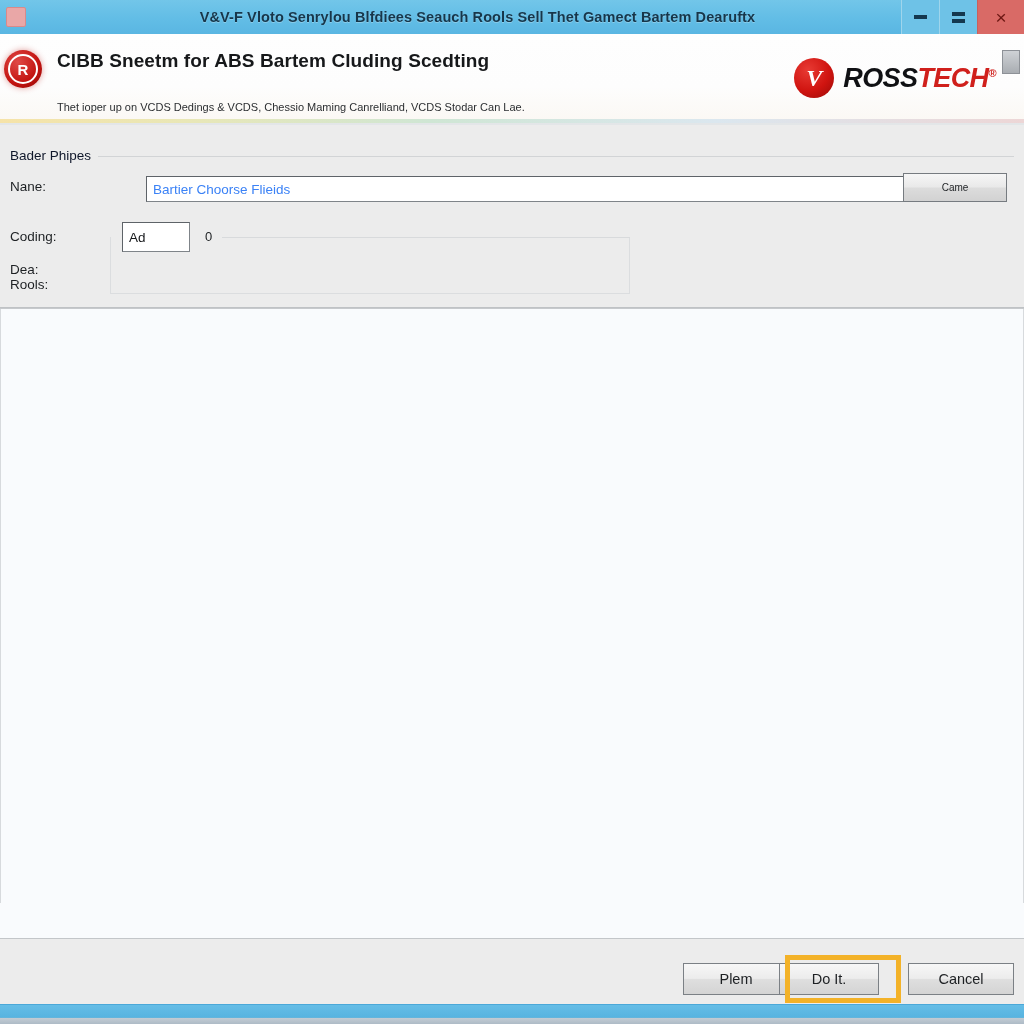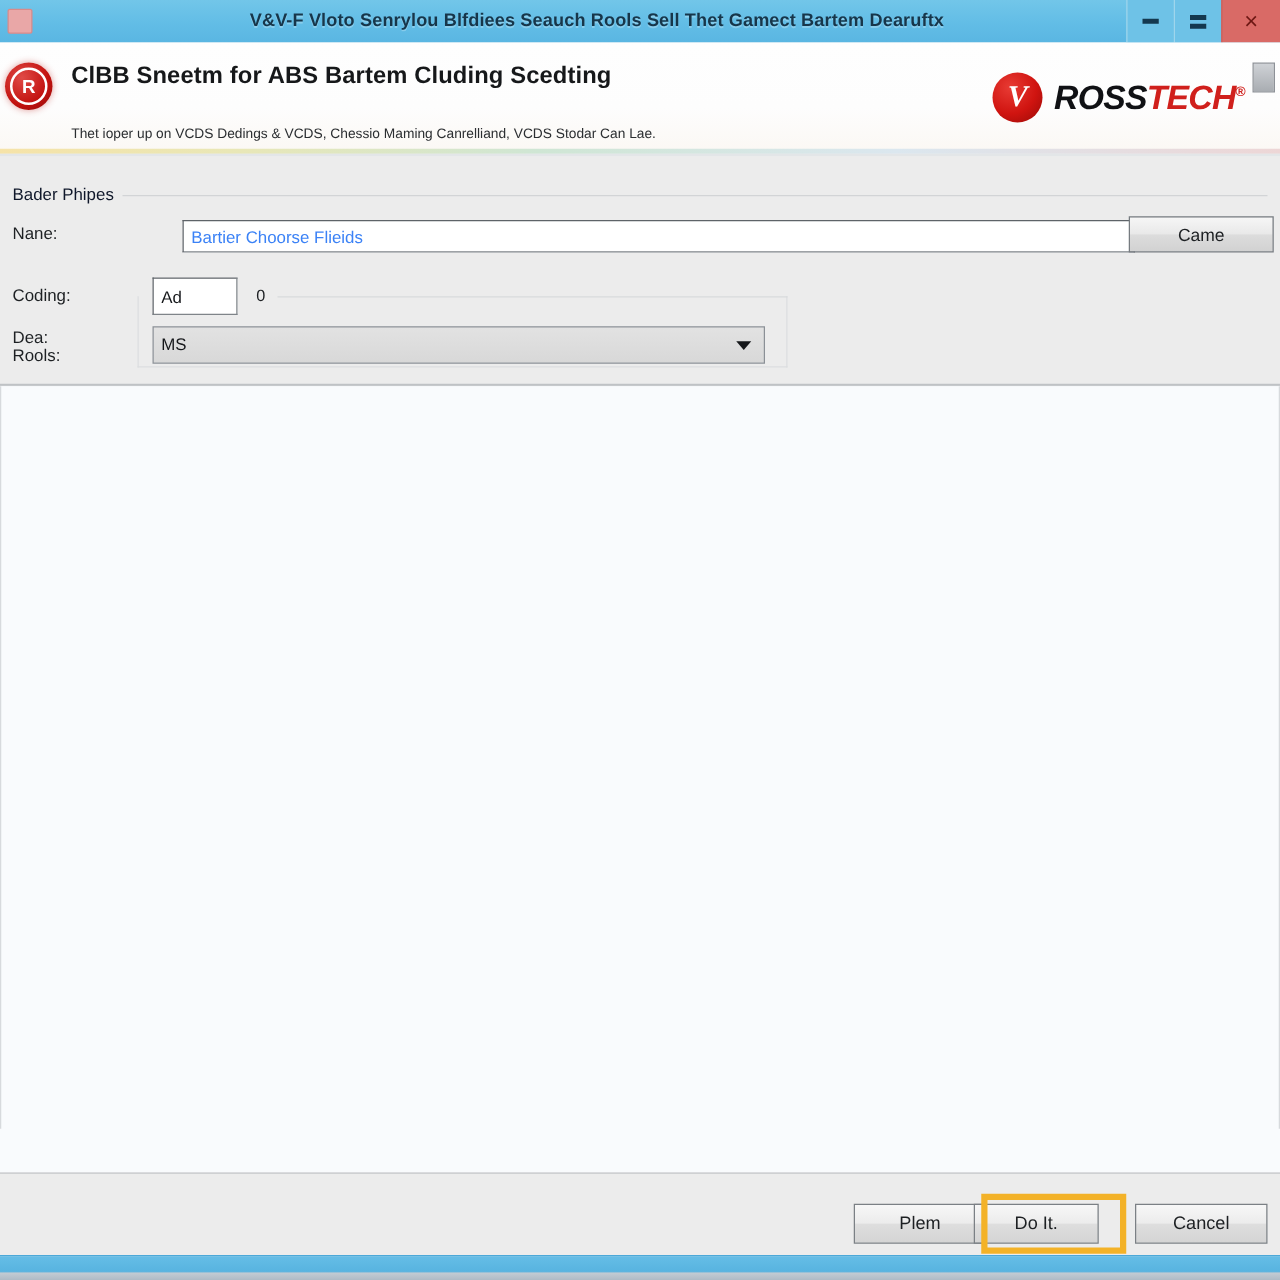--- a/index.html
+++ b/index.html
@@ -251,26 +251,26 @@
     font-size: 13.5px;
     color: #3b82f6;
     padding: 0 6px;
     line-height: 24px;
     outline: none;
     margin-left: 24px;
   }
   .btn-came {
     position: absolute;
     left: 903px; top: 173px;
-    width: 116px; height: 29px;
+    width: 104px; height: 29px;
     background: linear-gradient(180deg,#f6f6f6 0%, #e9e9e9 48%, #dcdcdc 52%, #d2d2d2 100%);
     border: 1px solid #767b80;
     box-sizing: border-box;
     font-family: "Liberation Sans", sans-serif;
-    font-size: 14px;
+    font-size: 10px;
     color: #1d2023;
     cursor: default;
   }
   .txt-coding {
     position: absolute;
     left: 122px; top: 222px;
     width: 68px; height: 30px;
     background: #ffffff;
     border: 1px solid #7f8489;
     border-top-color: #5e6368;
@@ -464,24 +464,20 @@
   <button class="btn-came">Came</button>
 
   <div class="lbl lbl-coding">Coding:</div>
   <input class="txt-coding" type="text" value="Ad" style="">
   <div class="zero-lbl">0</div>
   <div class="inner-group-box"></div>
   <div class="inner-group-line"></div>
 
   <div class="lbl lbl-dev">Dea:</div>
   <div class="lbl lbl-mino">Rools:</div>
-  <div class="sel-mino">
-    <span>MS</span>
-    <span class="caret"></span>
-  </div>
 
   <div class="table-wrap">
     <div class="tbody" id="tbody"></div>
   </div>
 
   <div class="footer"></div>
   <button class="btn btn-plem">Plem</button>
   <button class="btn btn-doit">Do It.</button>
   <button class="btn btn-cancel">Cancel</button>
   <div class="focus-ring"></div>

